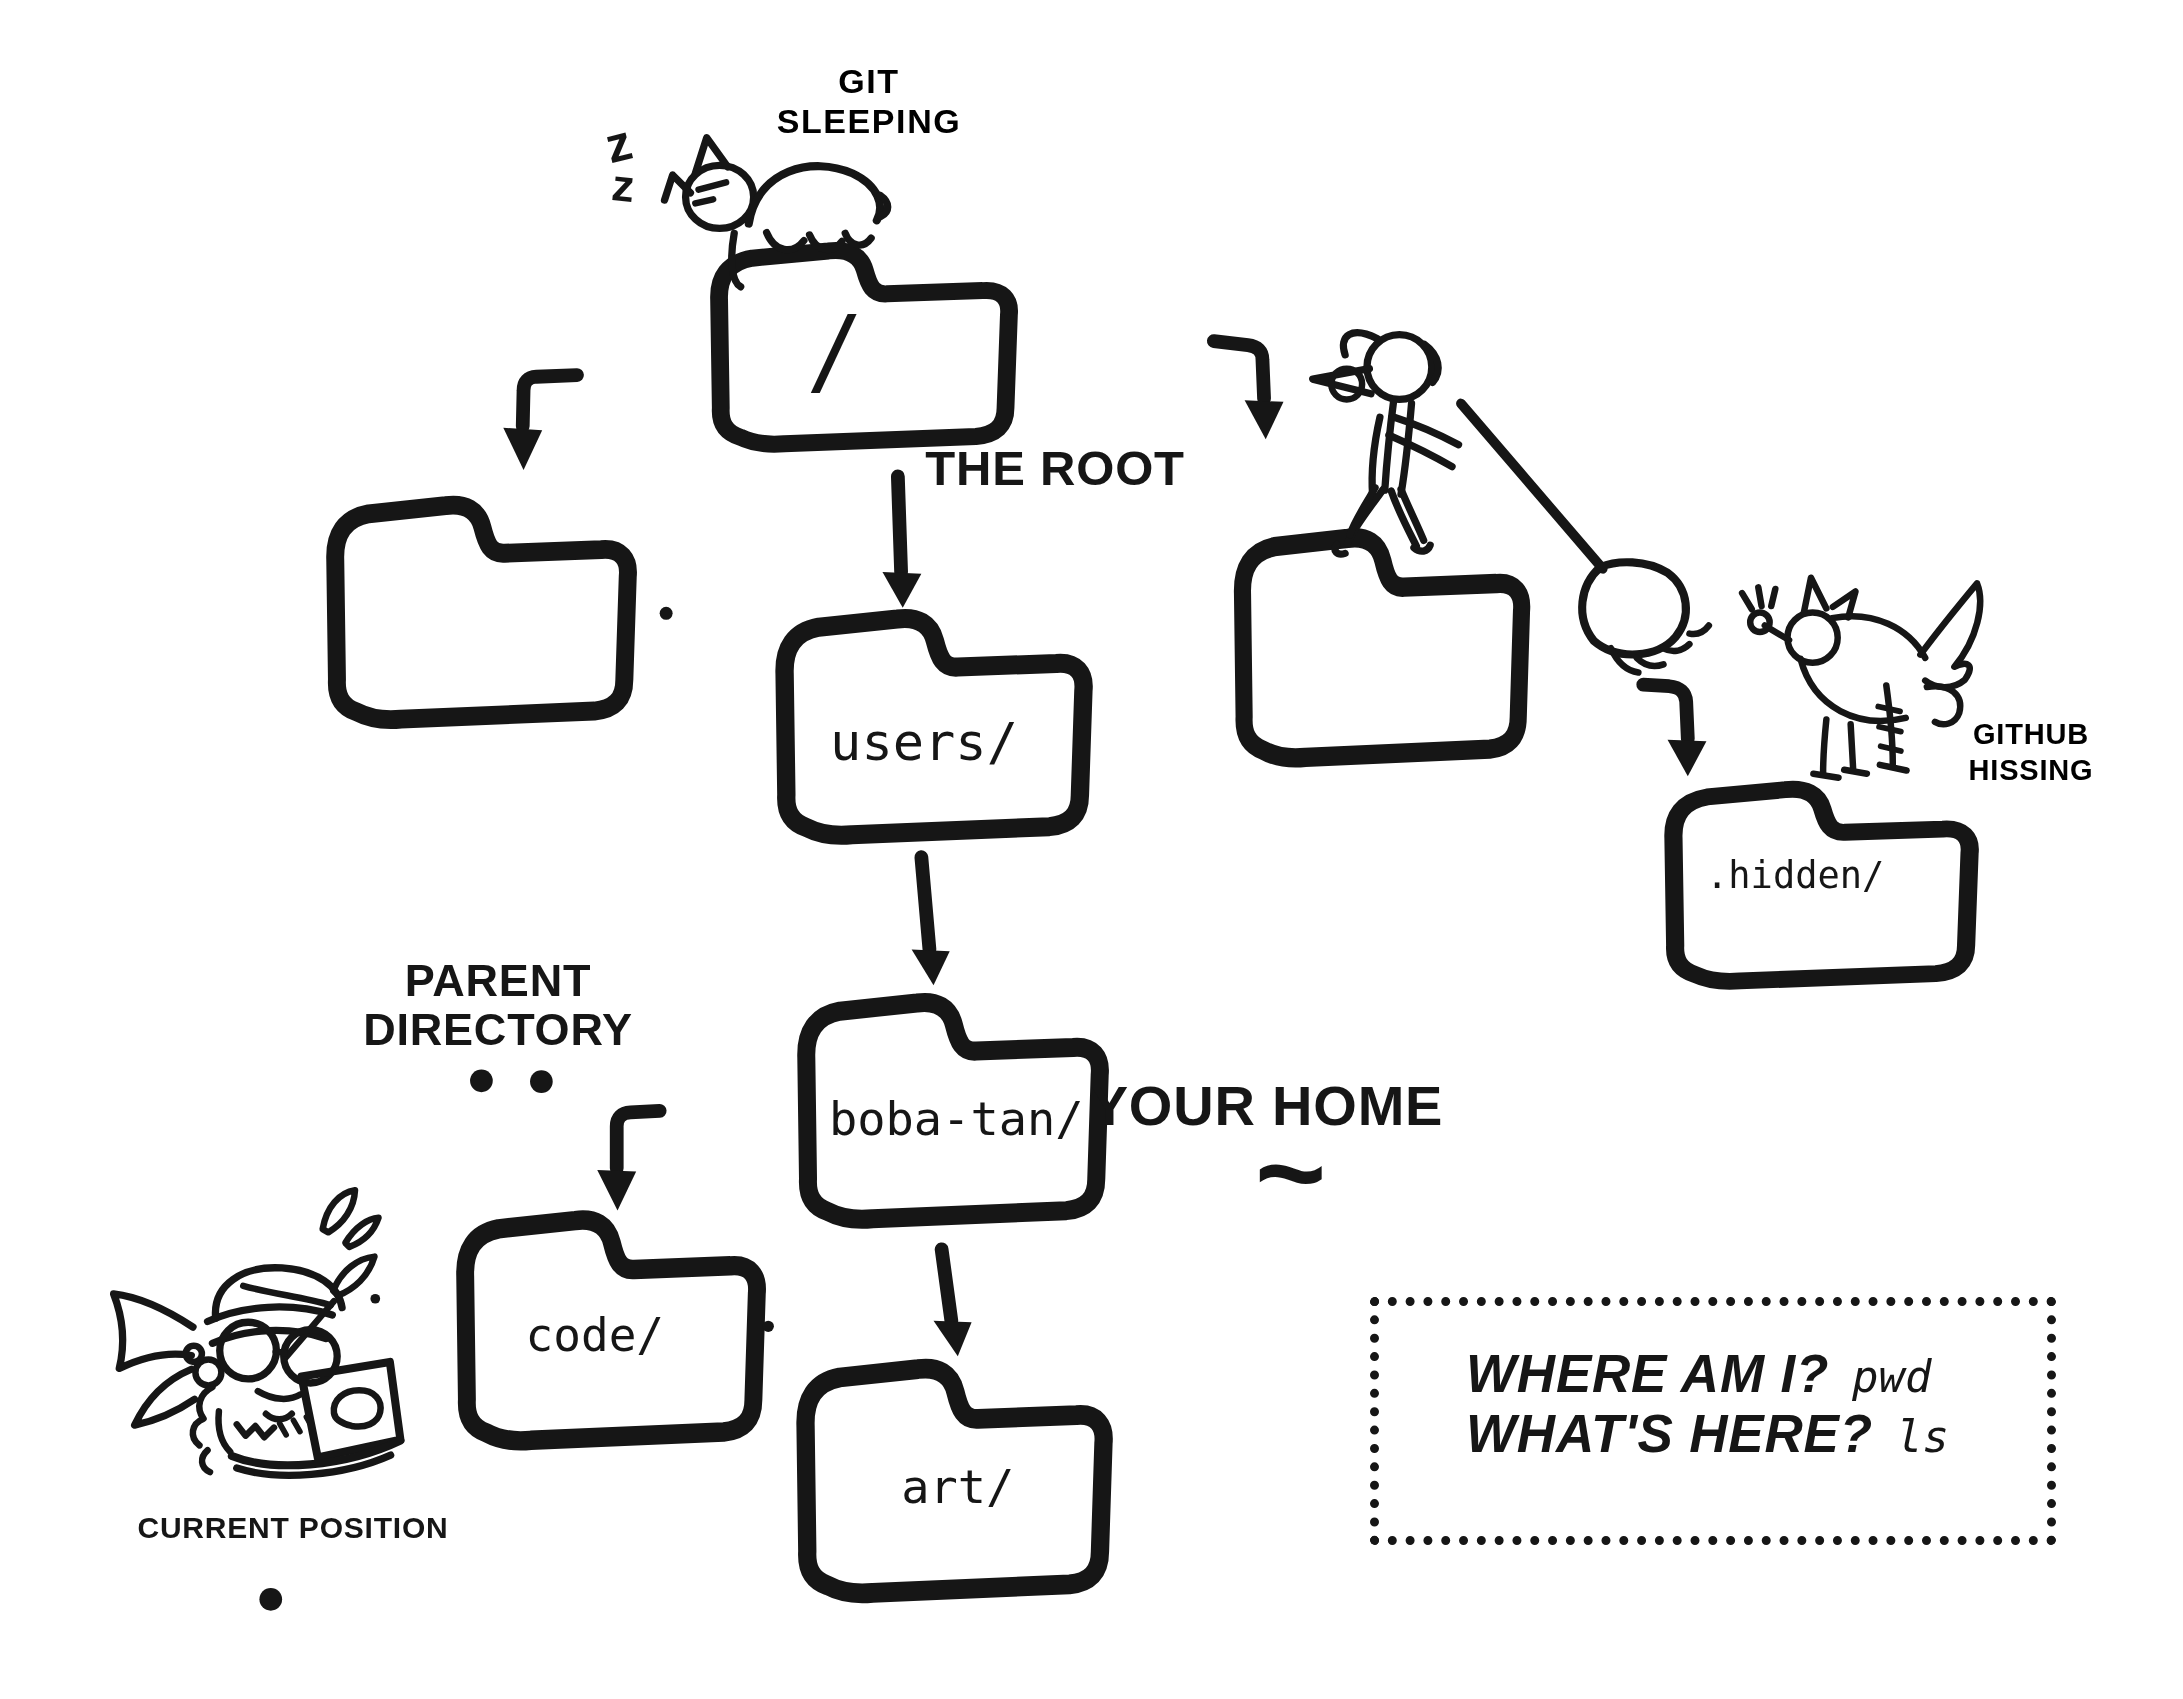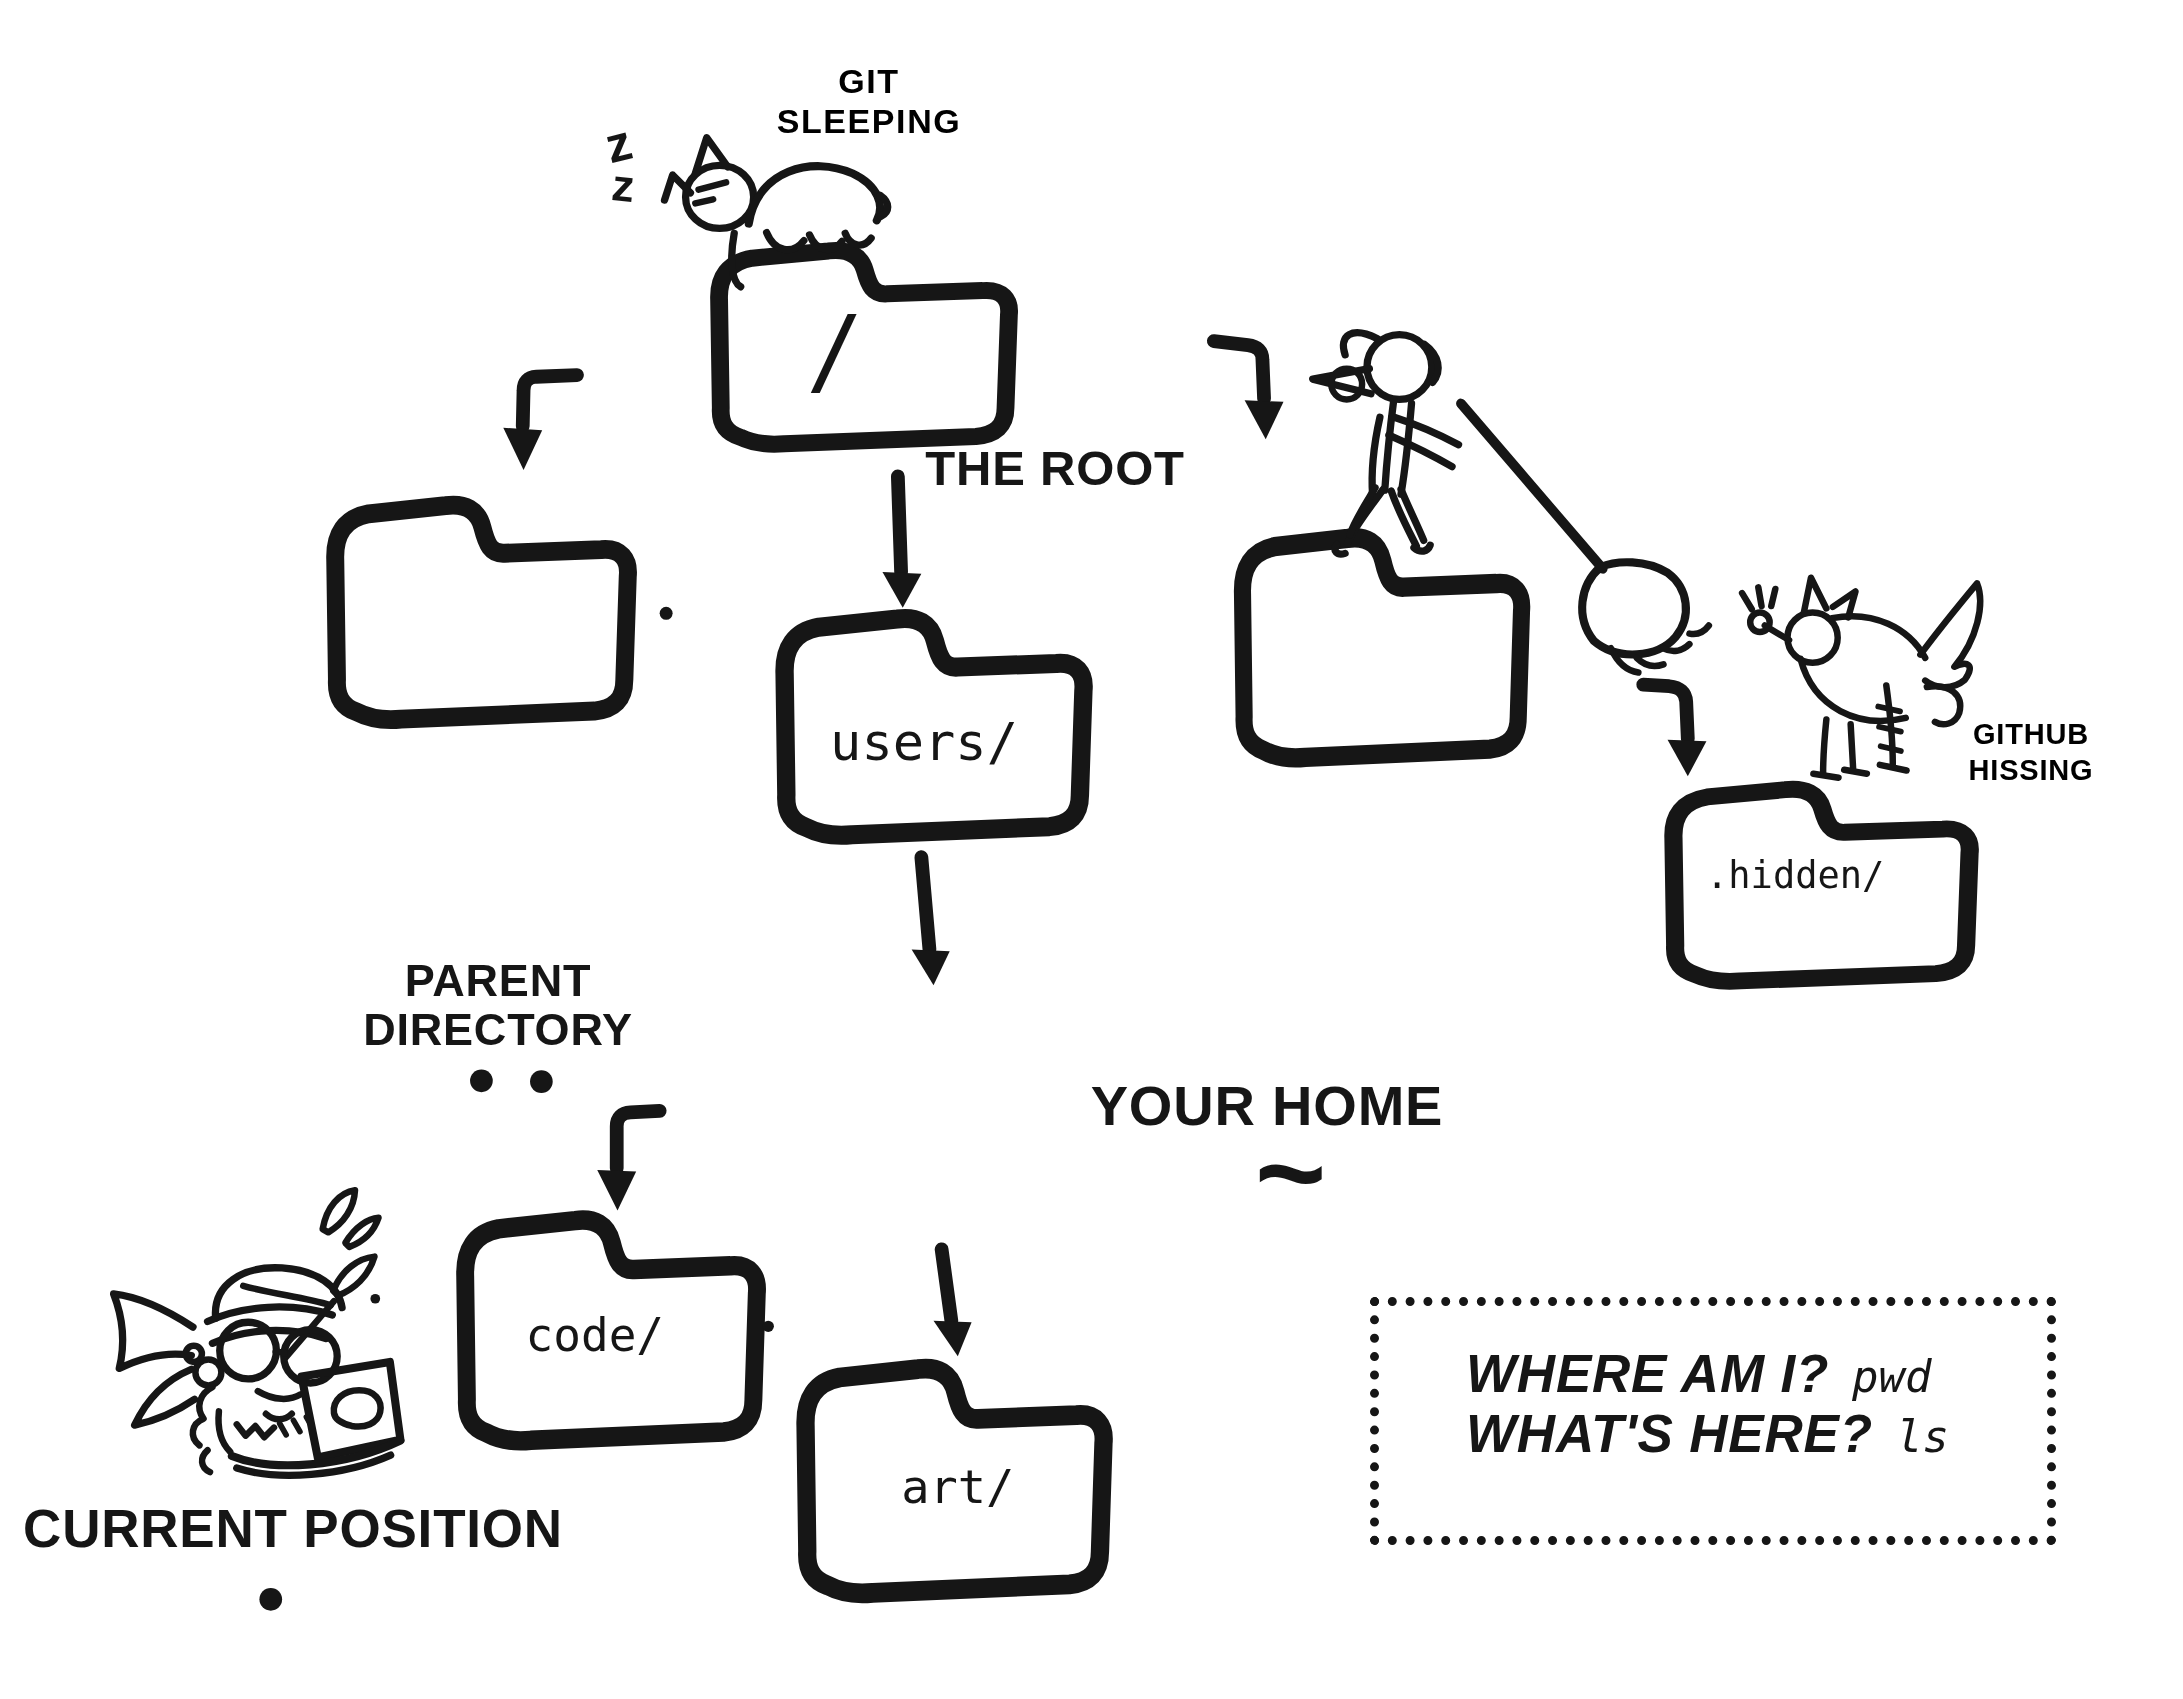--- a/index.html
+++ b/index.html
@@ -60,20 +60,26 @@
     <span class="folder-name" style="left:47%;top:56%;font-size:52px;text-align:right;">users/</span>
   </div>
 
   <div class="folder" style="left:1657px;top:764px;width:329px;height:241px;">
     <svg viewBox="0 0 380 300" preserveAspectRatio="none">
         <use href="#folderPath"></use>
       </svg>
     <span class="folder-name" style="left:42%;top:46%;font-size:37px;">.hidden/</span>
   </div>
 
+  <div class="folder" style="left:790px;top:974px;width:326px;height:272px;">
+    <svg viewBox="0 0 380 300" preserveAspectRatio="none">
+        <use href="#folderPath"></use>
+      </svg>
+    <span class="folder-name" style="left:51%;top:53%;font-size:47px;">boba-tan/</span>
+  </div>
 
   <div class="folder" style="left:449px;top:1191px;width:324px;height:277px;">
     <svg viewBox="0 0 380 300" preserveAspectRatio="none">
         <use href="#folderPath"></use>
       </svg>
     <span class="folder-name" style="left:45%;top:52%;font-size:46px;">code/</span>
   </div>
 
   <div class="folder" style="left:789px;top:1339px;width:331px;height:282px;">
     <svg viewBox="0 0 380 300" preserveAspectRatio="none">
@@ -236,21 +242,21 @@
   </div>
 
   <div class="comic center" style="left:498px;top:1005px;font-size:45px;line-height:49px;">
     <div>PARENT</div>
     <div>DIRECTORY</div>
   </div>
 
   <span class="comic center" style="left:1267px;top:1105px;font-size:56px;">YOUR HOME</span>
   <span class="comic center" style="left:1291px;top:1173px;font-size:122px;font-weight:700;">~</span>
 
-  <span class="comic center" style="left:293px;top:1528px;font-size:53px;text-align:right;">CURRENT POSITION</span>
+  <span class="comic center" style="left:293px;top:1528px;font-size:30px;text-align:right;">CURRENT POSITION</span>
 
   <div class="legend" style="left:1370px;top:1297px;width:686px;height:248px;padding:37px 0 0 87px;font-style:italic;">
     <div class="legend-row">
       <span class="q">WHERE AM I?</span>
       <span class="cmd">pwd</span>
     </div>
     <div class="legend-row">
       <span class="q">WHAT'S HERE?</span>
       <span class="cmd">ls</span>
     </div>

